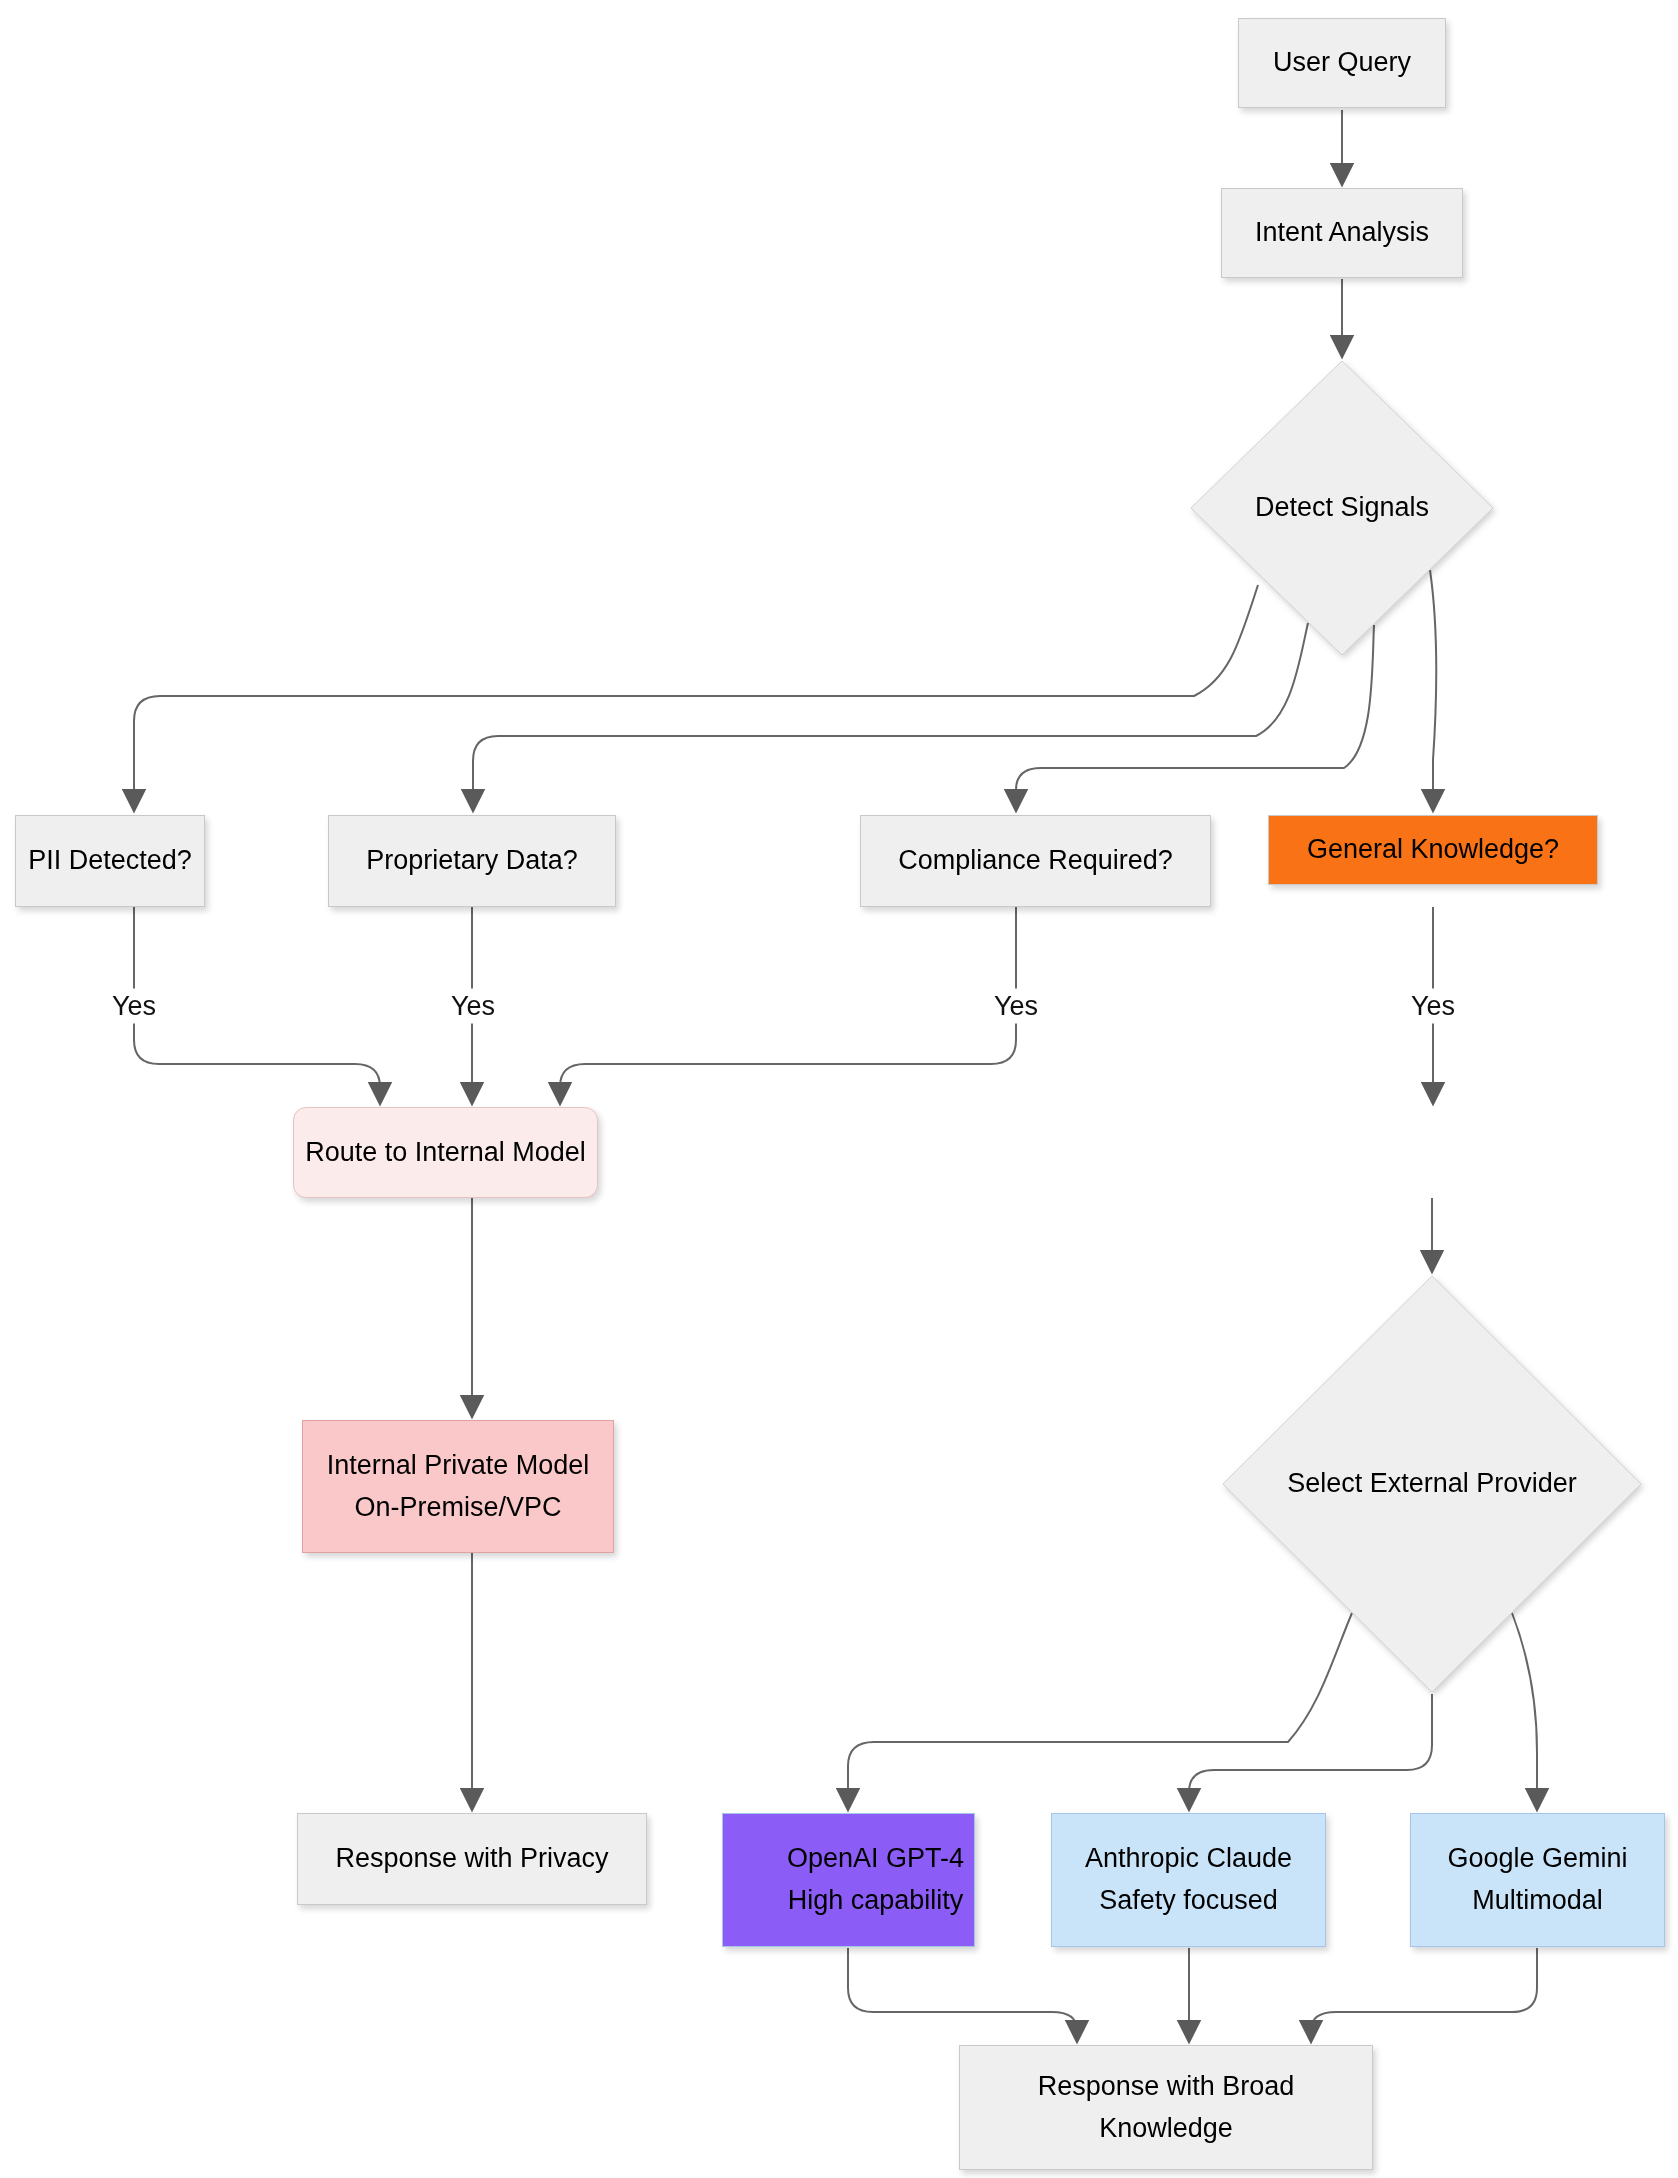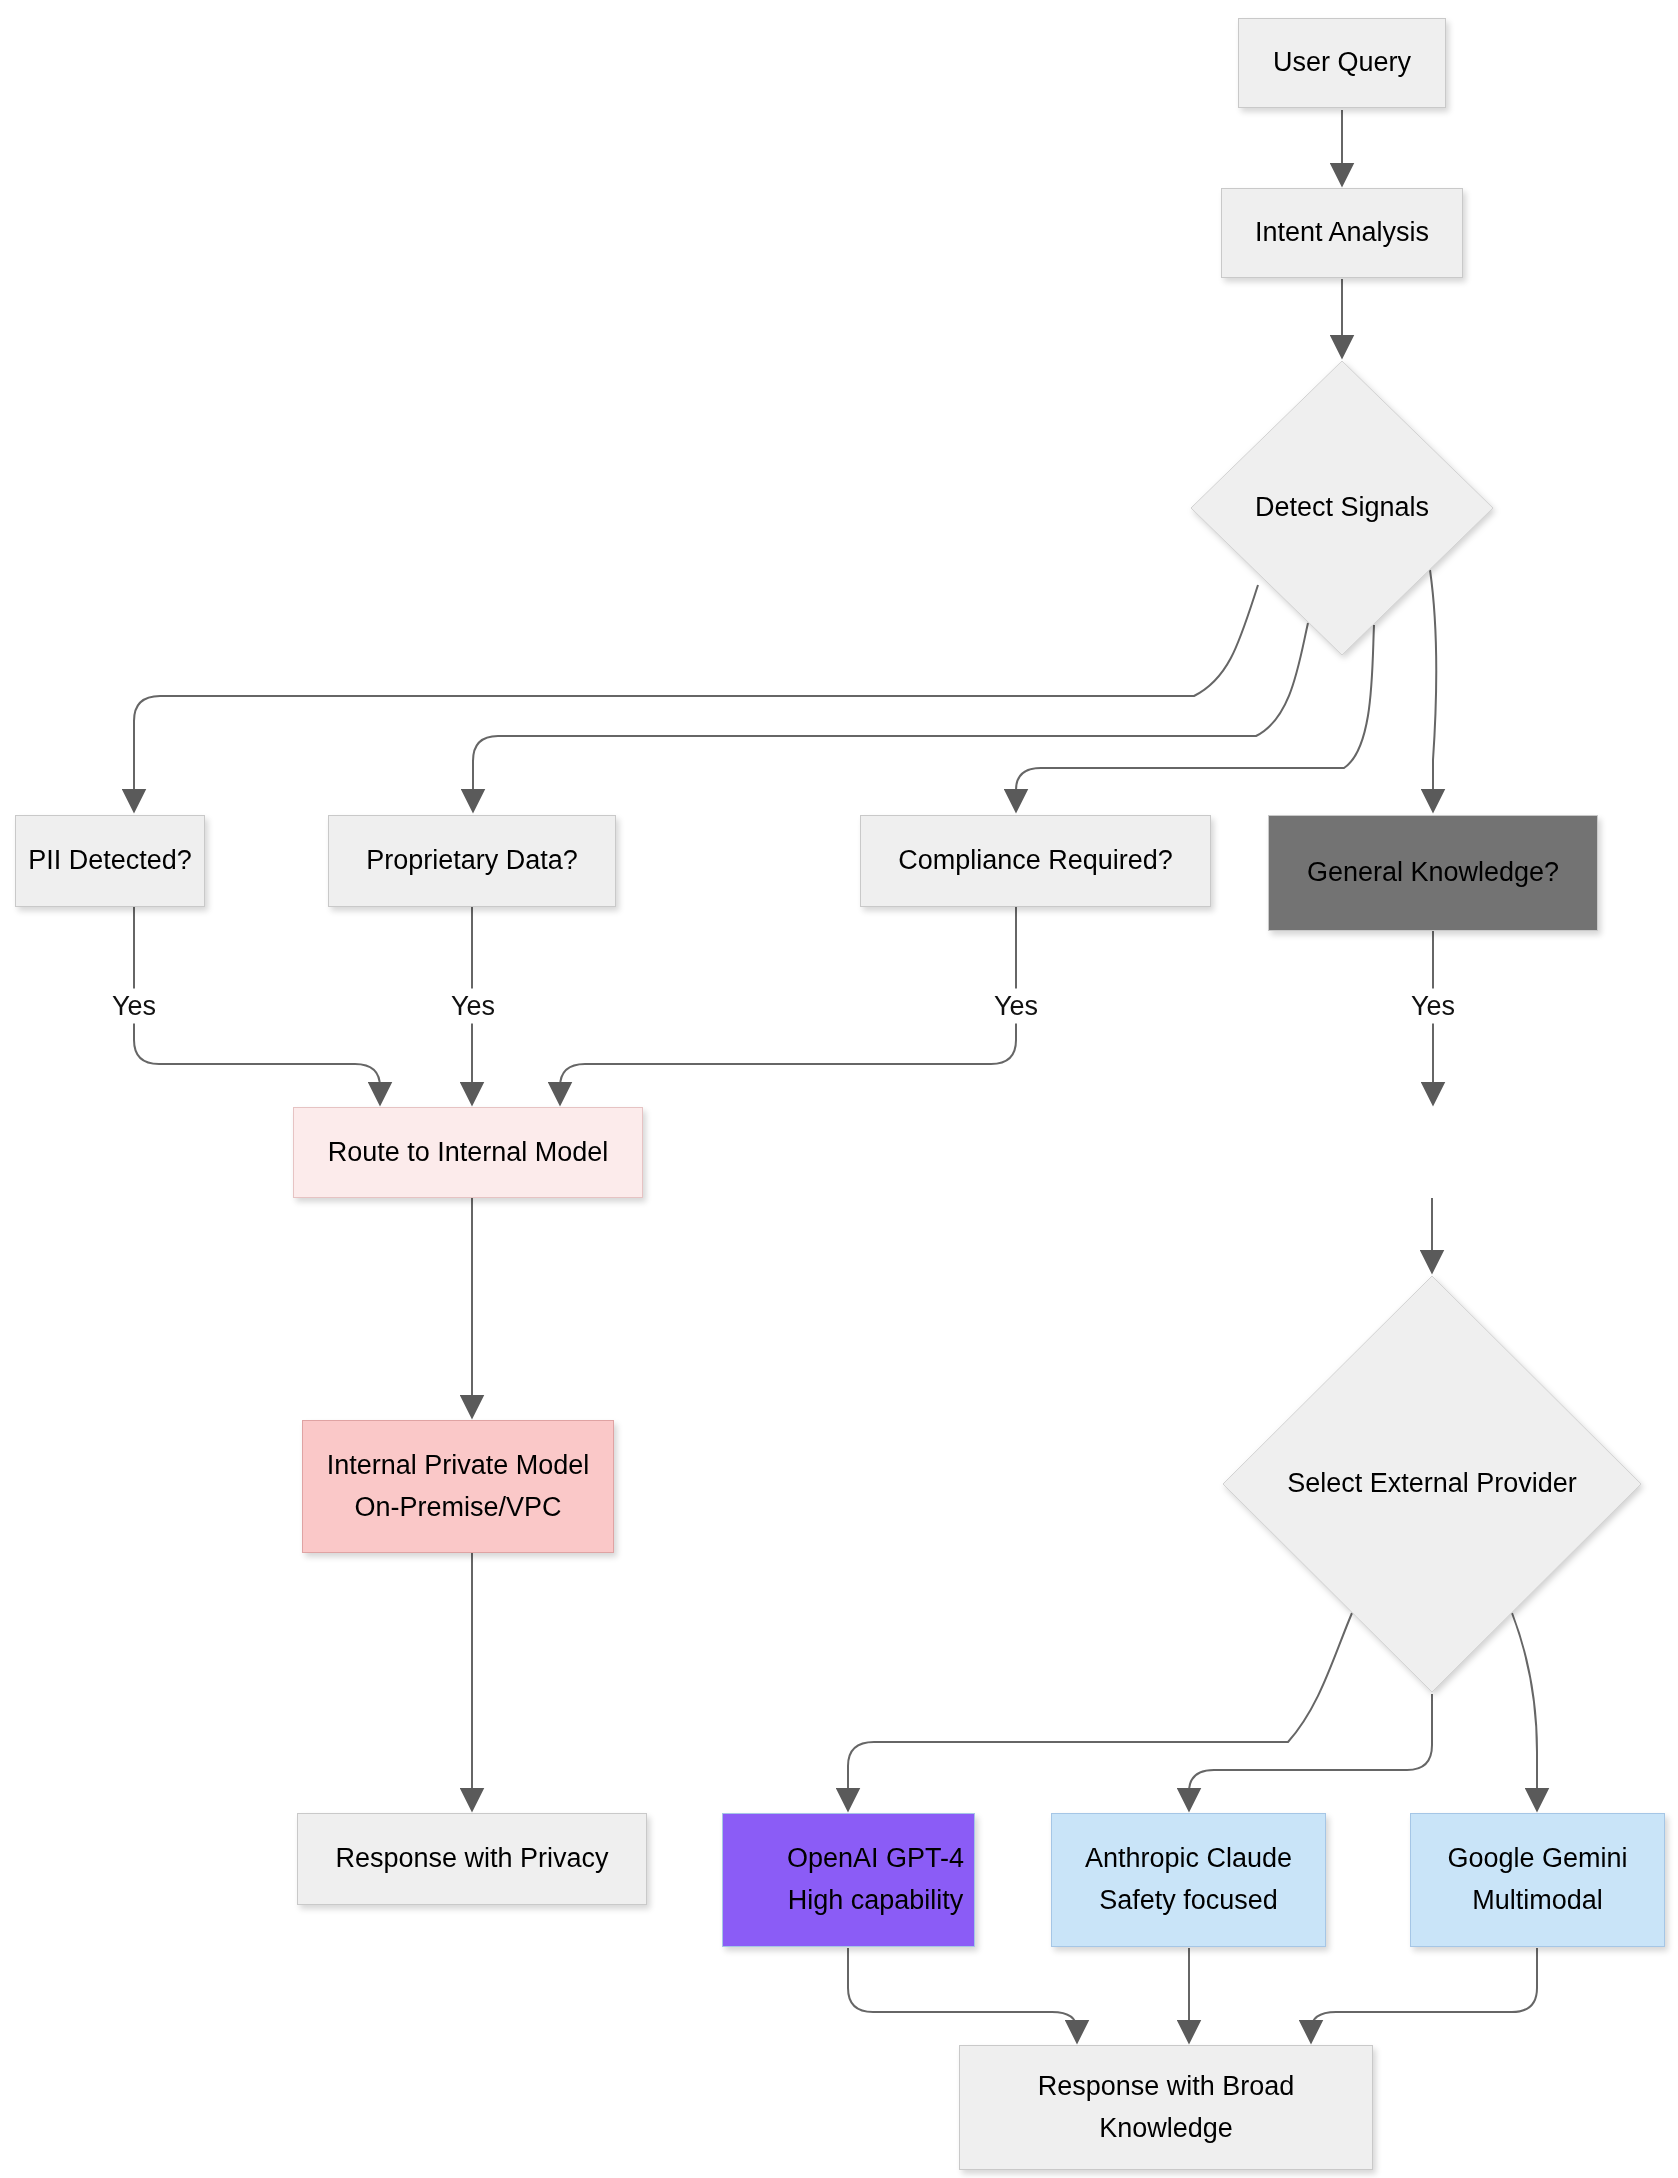--- a/index.html
+++ b/index.html
@@ -84,26 +84,26 @@
     <div class="node rect" style="left: 328px; top: 815px; width: 288px; height: 92px; background: rgb(239, 239, 239); border-color: rgb(201, 201, 201);">
       <div class="label">
         <div>Proprietary Data?</div>
       </div>
     </div>
     <div class="node rect" style="left: 840px; top: 815px; width: 351px; height: 92px; background: rgb(239, 239, 239); border-color: rgb(201, 201, 201); margin-left: 20px;">
       <div class="label">
         <div>Compliance Required?</div>
       </div>
     </div>
-    <div class="node rect" style="left: 1268px; top: 815px; width: 330px; height: 116px; background: #737373; border-color: rgb(201, 201, 201);">
+    <div class="node rect" style="left: 1268px; top: 815px; width: 330px; height: 70px; background: #f97316; border-color: rgb(201, 201, 201);">
       <div class="label">
         <div>General Knowledge?</div>
       </div>
     </div>
-    <div class="node rect" style="left: 293px; top: 1107px; width: 350px; height: 91px; background: rgb(252, 235, 235); border-color: rgb(230, 195, 195);">
+    <div class="node rect" style="left: 293px; top: 1107px; width: 305px; height: 91px; background: rgb(252, 235, 235); border-color: rgb(230, 195, 195); border-radius: 13px;">
       <div class="label">
         <div>Route to Internal Model</div>
       </div>
     </div>
     <div class="node rect" style="left: 302px; top: 1420px; width: 312px; height: 133px; background: rgb(250, 200, 200); border-color: rgb(223, 163, 163);">
       <div class="label">
         <div>Internal Private Model</div>
         <div>On-Premise/VPC</div>
       </div>
     </div>

